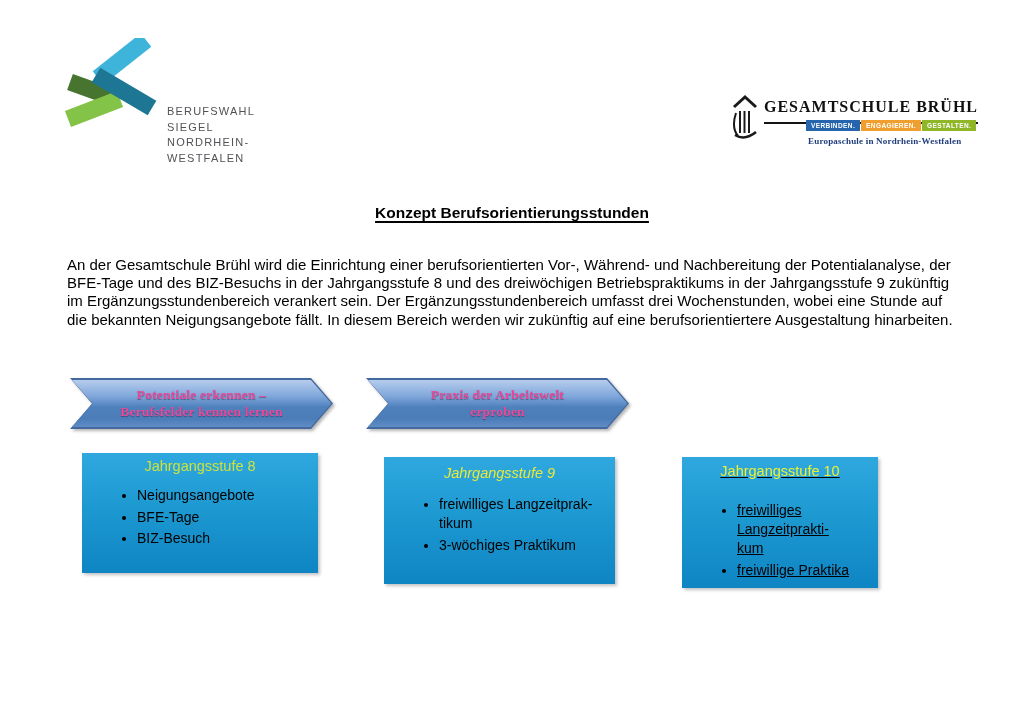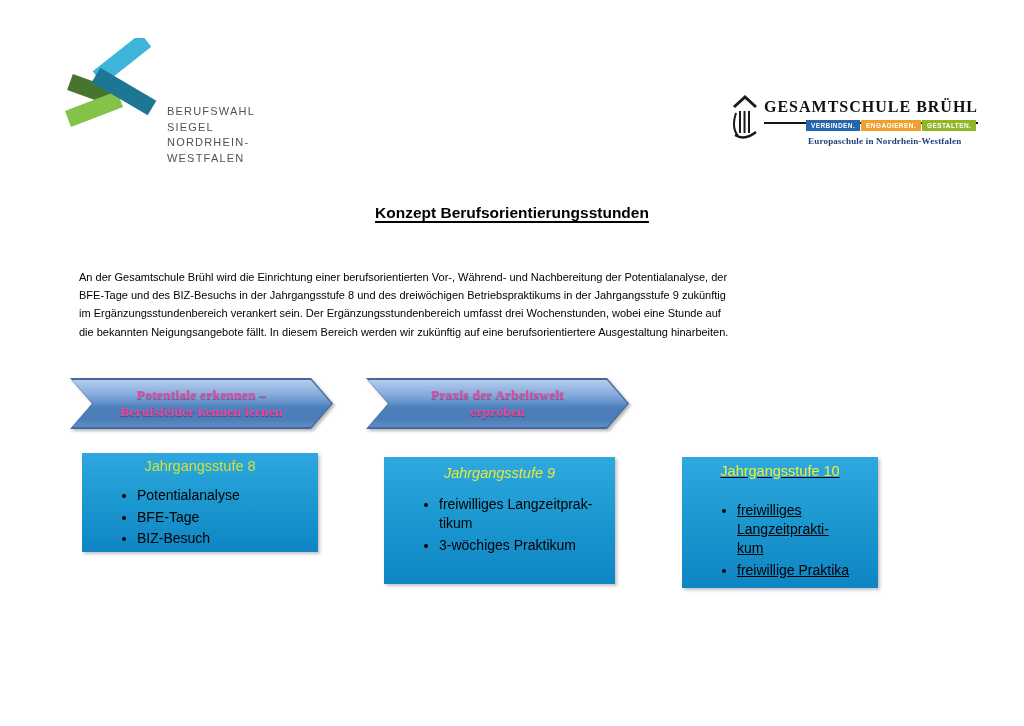--- a/index.html
+++ b/index.html
@@ -21,41 +21,41 @@
   .motto-bar{position:absolute;left:78px;top:30px;display:flex;gap:1px;}
   .motto-seg{color:#fff;font-size:6.5px;font-weight:bold;letter-spacing:.4px;
         padding:2px 5px 2px 5px;white-space:nowrap;}
   .subtitle{position:absolute;left:80px;top:46px;font-family:"Liberation Serif",serif;
         font-weight:bold;font-size:9px;letter-spacing:.2px;white-space:nowrap;}
 
   
   .title{position:absolute;left:0;right:0;top:196px;margin:8px;text-align:center;
         font-size:15.5px;font-weight:bold;text-decoration:underline;
         text-decoration-thickness:1.5px;text-underline-offset:3px;}
-  .intro{position:absolute;left:67px;top:256px;width:900px;margin:12px;
-        font-size:11px;line-height:18.2px;white-space:pre-line;}
+  .intro{position:absolute;left:67px;top:256px;width:900px;margin:0;
+        font-size:15px;line-height:18.2px;white-space:pre-line;}
 
   
   .arrow{position:absolute;top:378px;width:263px;height:51px;
         filter:drop-shadow(2px 2px 1.5px rgba(90,90,90,.45));}
   .arrow-1{left:70px;} .arrow-2{left:366px;} .arrow-3{left:663px;}
   .arrow-shape{position:absolute;inset:0;background:#44699E;
         clip-path:polygon(0 0,calc(100% - 22px) 0,100% 50%,calc(100% - 22px) 100%,0 100%,22px 50%);}
   .arrow-fill{position:absolute;inset:1.6px;
         background:linear-gradient(180deg,#b6cded 0%,#7fa6da 35%,#4e80bc 58%,#4c7db9 82%,#5f8cc5 100%);
         clip-path:polygon(0 0,calc(100% - 21px) 0,100% 50%,calc(100% - 21px) 100%,0 100%,21px 50%);}
   .arrow-label{position:absolute;inset:0;display:flex;align-items:center;justify-content:center;
         text-align:center;white-space:pre-line;color:#ec4899;
         font-family:"Liberation Serif",serif;font-weight:bold;font-size:13.5px;line-height:16.5px;
         letter-spacing:.2px;text-shadow:0 1.2px 1px rgba(30,50,80,.55);}
 
   
   .gradebox{position:absolute;background:linear-gradient(180deg,#2fa8df 0%,#1d99d1 45%,#0f85c4 100%);
         box-shadow:2px 2px 3px rgba(120,120,120,.45);}
-  .box-1{left:82px;top:453px;width:236px;height:99px;}
+  .box-1{left:82px;top:453px;width:236px;height:120px;}
   .box-2{left:384px;top:457px;width:231px;height:127px;}
   .box-3{left:682px;top:457px;width:196px;height:131px;text-decoration:underline;}
   .grade-title{text-align:center;font-size:14.5px;}
   .box-1 .grade-title{margin-top:5px;} .box-2 .grade-title{margin-top:8px;font-style:italic;} .box-3 .grade-title{margin-top:6px;}
   .gradebox ul{margin:0;padding-left:55px;}
   .box-1 ul{margin-top:12px;} .box-2 ul{margin-top:14px;} .box-3 ul{margin-top:22px;}
   .gradebox li{font-size:14px;line-height:19px;margin-bottom:2.5px;white-space:pre-line;color:#000;}
 </style>
 </head>
 <body>
@@ -113,21 +113,21 @@
     <div class="arrow-shape">
       <div class="arrow-fill"></div>
     </div>
     <div class="arrow-label">Praxis der Arbeitswelt
 erproben</div>
   </div>
 
   <div class="gradebox box-1">
     <div class="grade-title" style="color: rgb(205, 226, 60);">Jahrgangsstufe 8</div>
     <ul>
-      <li>Potentialanalyse</li>
+      <li>Neigungsangebote</li>
       <li>BFE-Tage</li>
       <li>BIZ-Besuch</li>
     </ul>
   </div>
   <div class="gradebox box-2">
     <div class="grade-title" style="color: rgb(233, 233, 58);">Jahrgangsstufe 9</div>
     <ul>
       <li>freiwilliges Langzeitprak-
 tikum</li>
       <li>3-wöchiges Praktikum</li>

